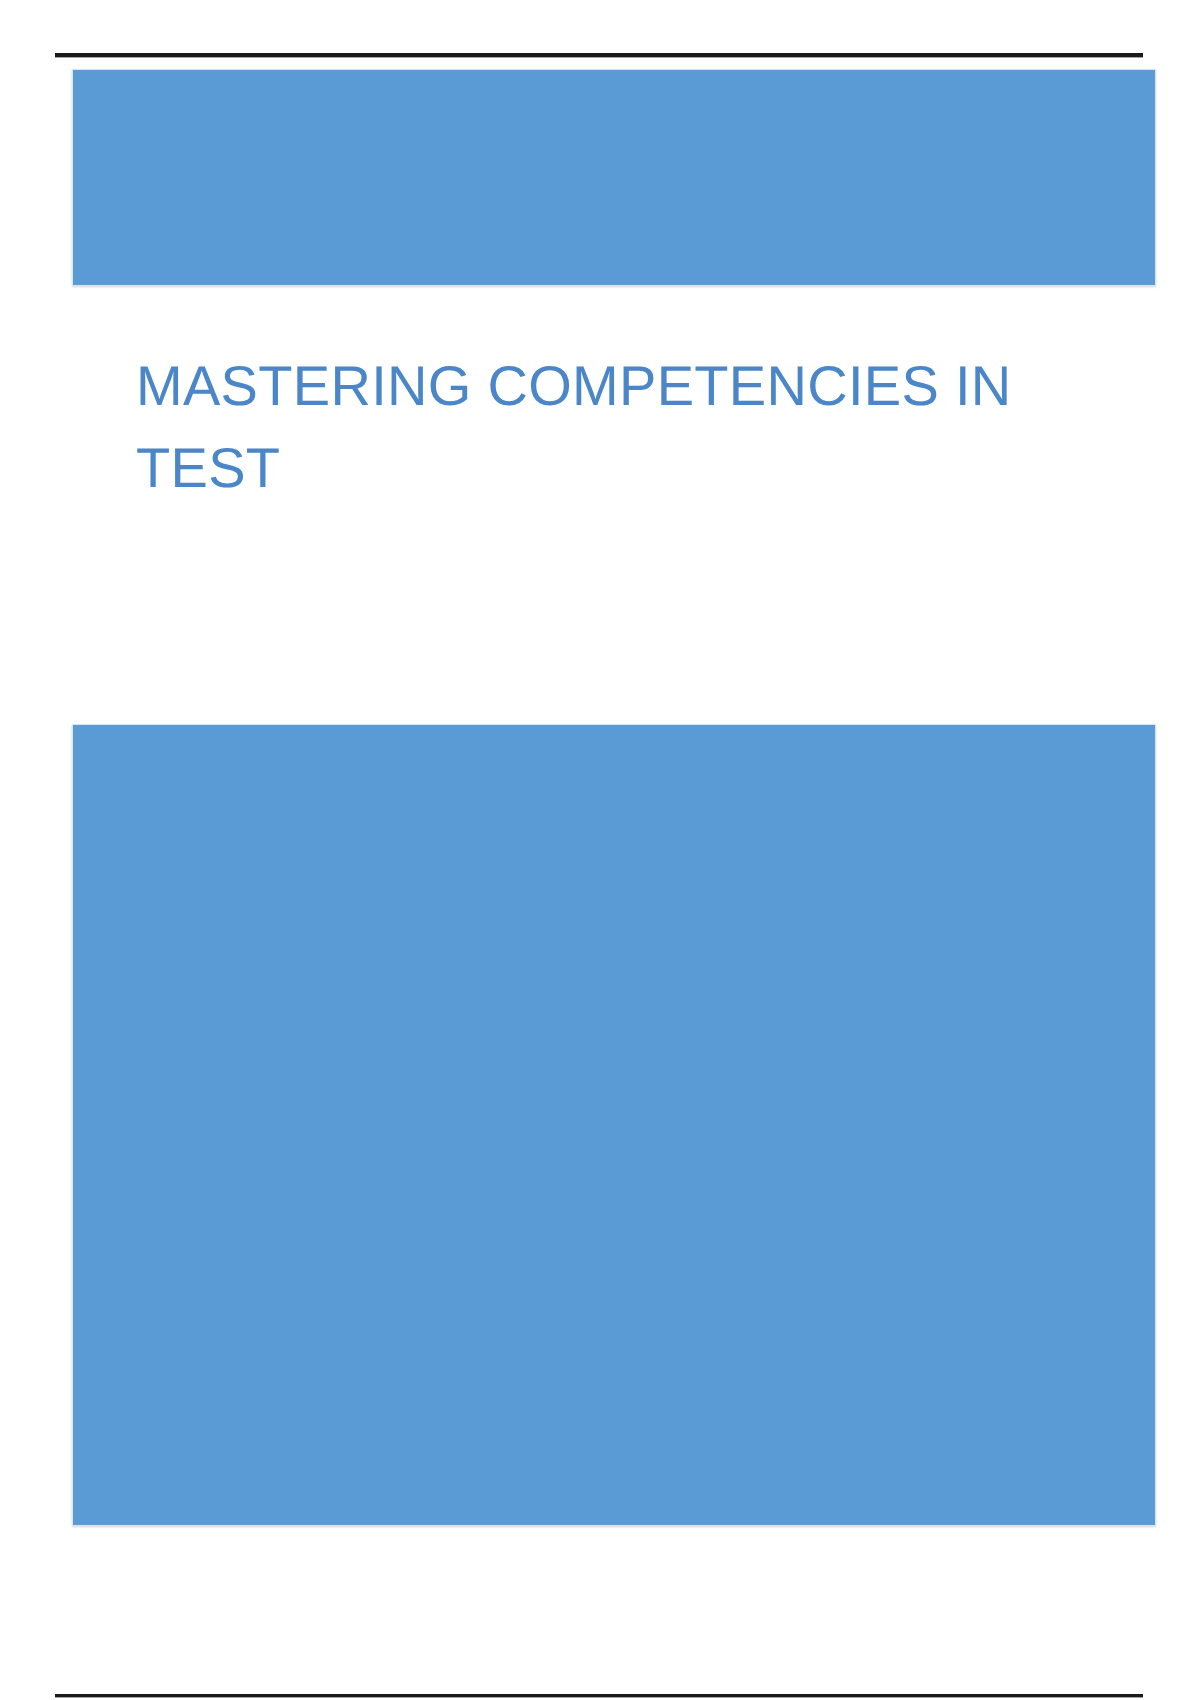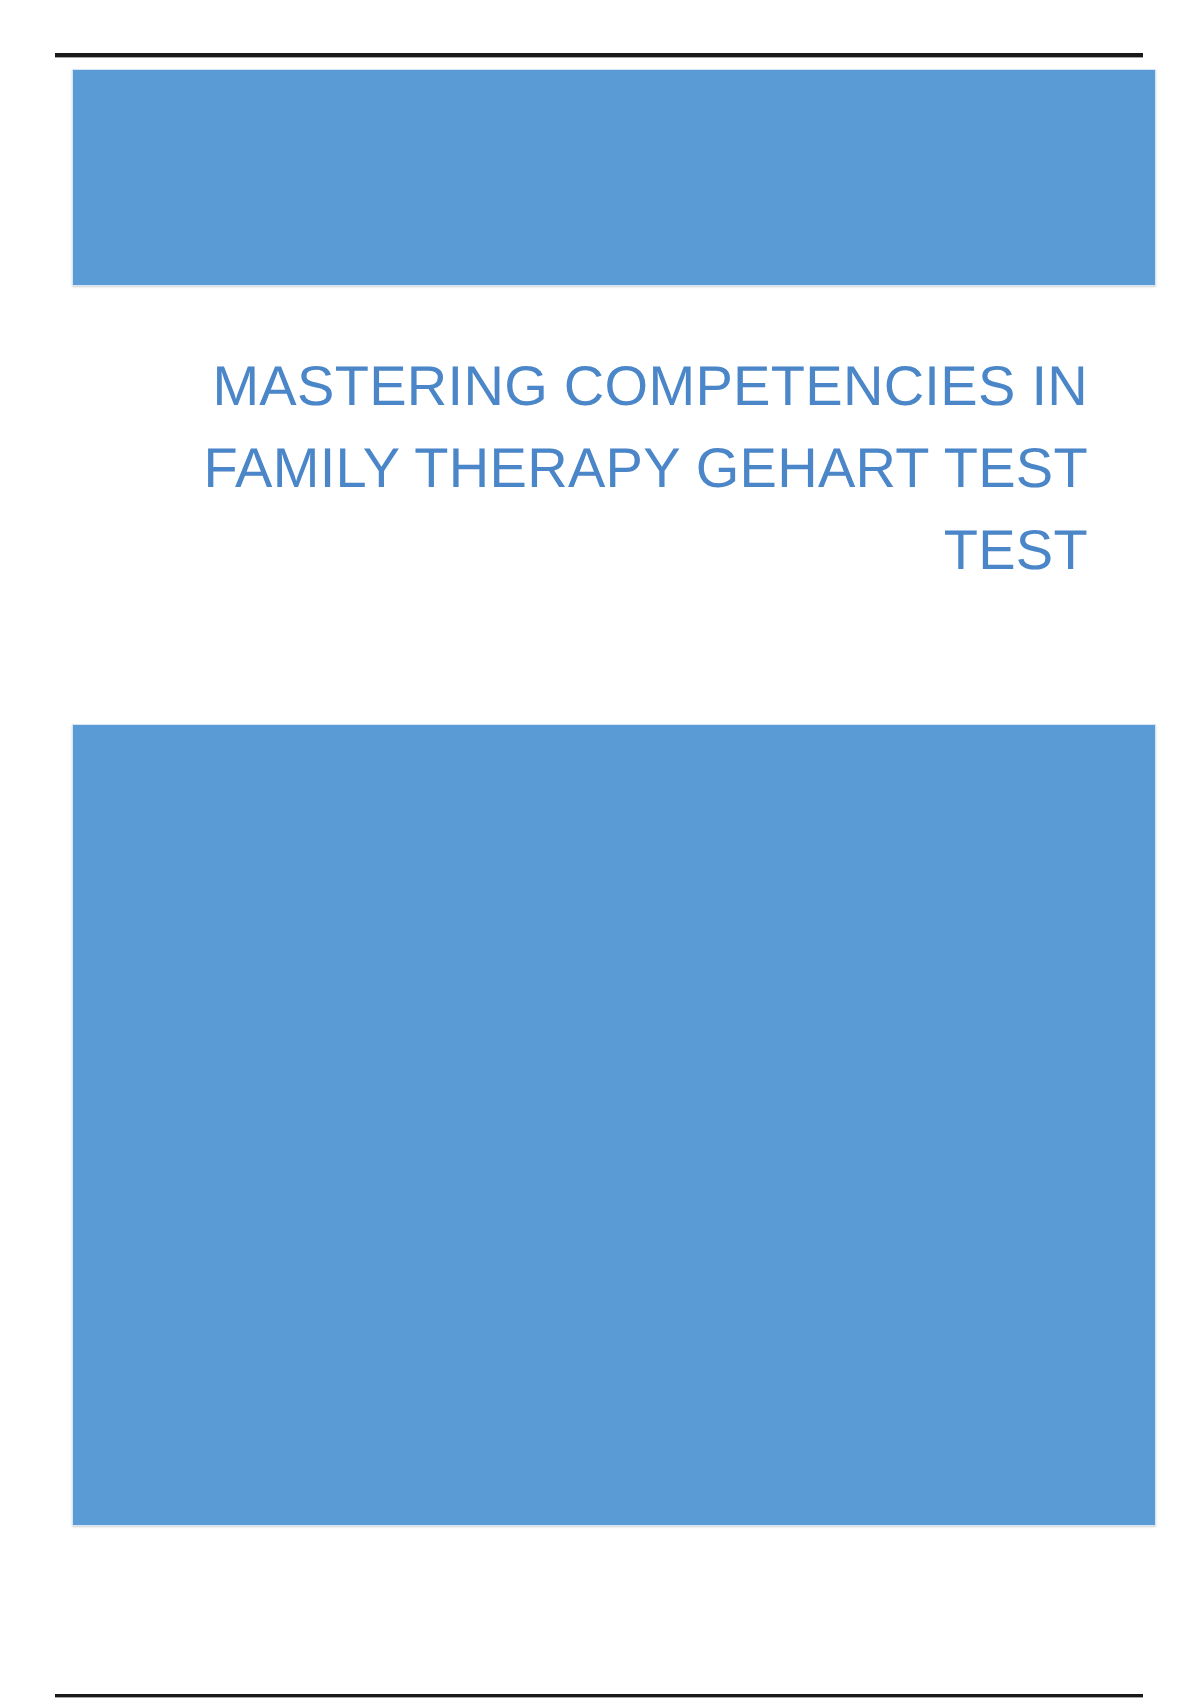--- a/index.html
+++ b/index.html
@@ -49,24 +49,24 @@
     height: 217px;
   }
   .blue-block-bottom {
     top: 724px;
     height: 802px;
   }
 
   
   .title-wrap {
     position: absolute;
-    left: 128px;
+    left: 136px;
     top: 345px;
     width: 960px;
-    text-align: right;
+    text-align: left;
   }
   .title-line {
     display: block;
     color: #4a86c8;
     font-family: "Liberation Sans", sans-serif;
     font-size: 56px;
     font-weight: 400;
     line-height: 82px;
     letter-spacing: 0.3px;
     white-space: nowrap;
@@ -77,21 +77,20 @@
 <body>
 
 <div class="page">
 
   <div class="rule rule-top"></div>
 
   <div class="blue-block blue-block-top"></div>
 
   <div class="title-wrap">
     <span class="title-line">MASTERING COMPETENCIES IN</span>
-    <span class="title-line">FAMILY THERAPY GEHART TEST</span>
     <span class="title-line">TEST</span>
   </div>
 
   <div class="blue-block blue-block-bottom"></div>
 
   <div class="rule rule-bottom"></div>
 
 </div>
 
 </body></html>

